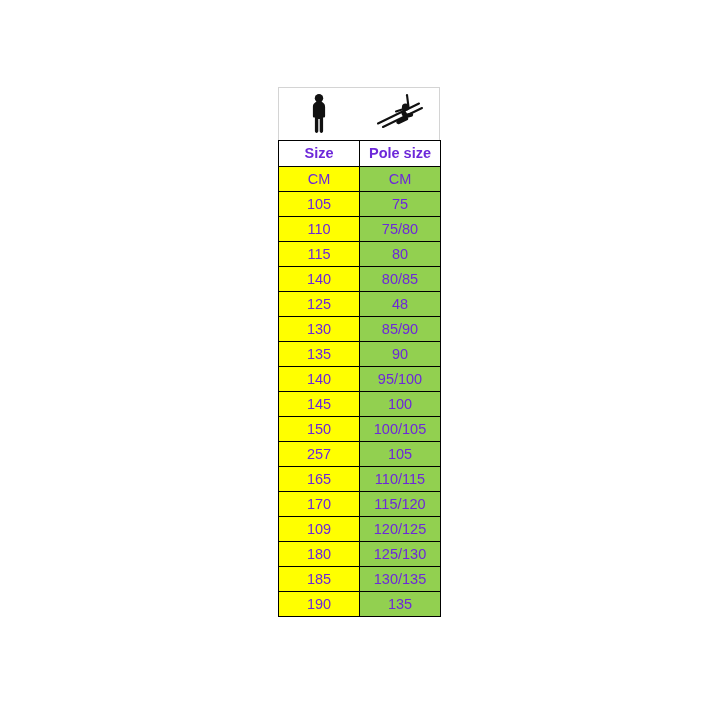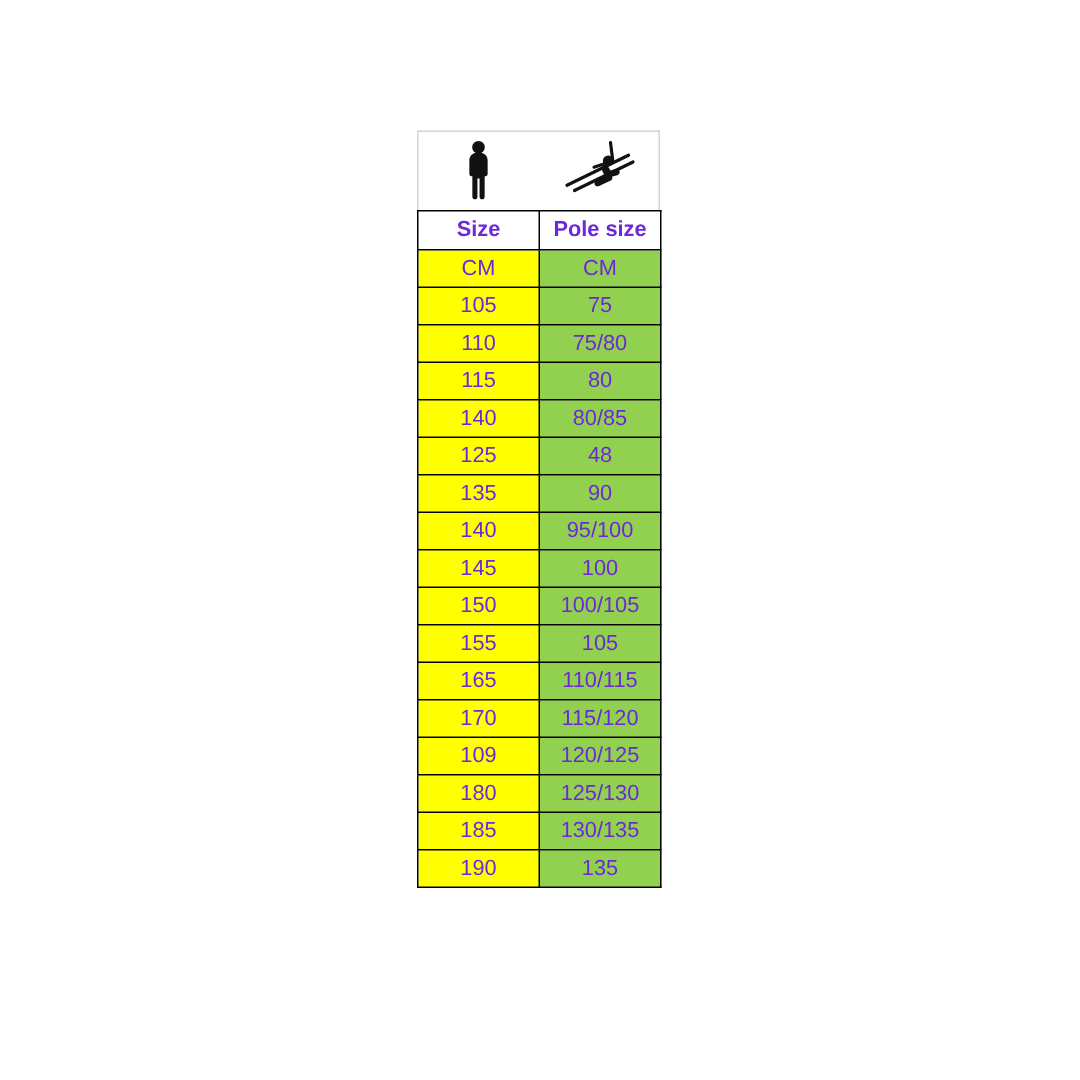--- a/index.html
+++ b/index.html
@@ -133,37 +133,41 @@
       </tr>
       <tr>
         <td class="size-cell">140</td>
         <td class="pole-cell">80/85</td>
       </tr>
       <tr>
         <td class="size-cell">125</td>
         <td class="pole-cell">48</td>
       </tr>
       <tr>
+        <td class="size-cell">130</td>
+        <td class="pole-cell">85/90</td>
+      </tr>
+      <tr>
         <td class="size-cell">135</td>
         <td class="pole-cell">90</td>
       </tr>
       <tr>
         <td class="size-cell">140</td>
         <td class="pole-cell">95/100</td>
       </tr>
       <tr>
         <td class="size-cell">145</td>
         <td class="pole-cell">100</td>
       </tr>
       <tr>
         <td class="size-cell">150</td>
         <td class="pole-cell">100/105</td>
       </tr>
       <tr>
-        <td class="size-cell">155</td>
+        <td class="size-cell">257</td>
         <td class="pole-cell">105</td>
       </tr>
       <tr>
         <td class="size-cell">165</td>
         <td class="pole-cell">110/115</td>
       </tr>
       <tr>
         <td class="size-cell">170</td>
         <td class="pole-cell">115/120</td>
       </tr>

